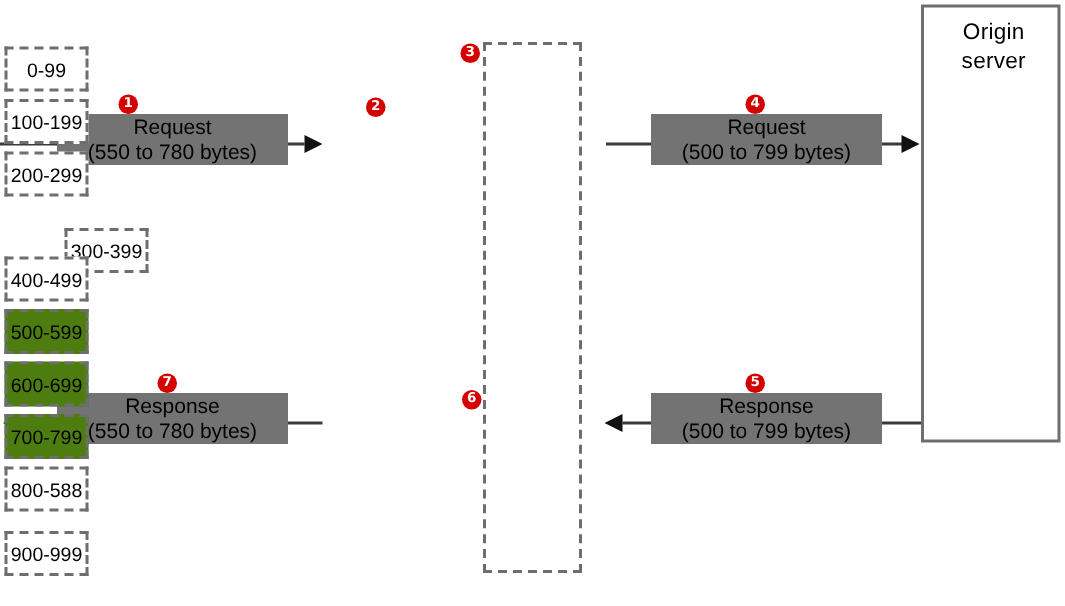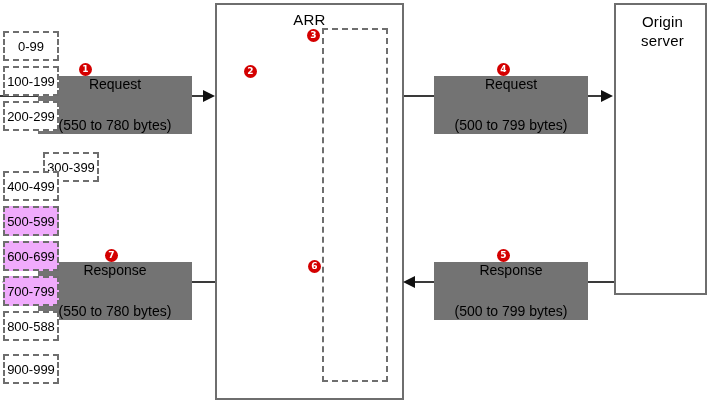--- a/index.html
+++ b/index.html
@@ -76,21 +76,21 @@
     width: 56px;
     height: 30px;
     border: 2px dashed #6e6e6e;
     box-sizing: border-box;
     background: #ffffff;
     font-size: 13px;
     line-height: 27px;
     text-align: center;
     white-space: nowrap;
   }
-  .slot.hot { background: #f0abfc; }
+  .slot.hot { background: #4d7c0f; }
 
   
   .hline {
     position: absolute;
     height: 0;
     border-top: 2px solid #3a3a3a;
   }
   .arrowhead {
     position: absolute;
     width: 0;
@@ -111,21 +111,21 @@
   .flow-label {
     position: absolute;
     text-align: center;
     font-size: 14px;
     line-height: 17px;
     white-space: nowrap;
     background: #737373;
     padding: 0 3px;
   }
   .flow-label .l1 { display: block; }
-  .flow-label .l2 { display: block; margin-top: 24px; }
+  .flow-label .l2 { display: block; }
 
   
   .step-badge {
     position: absolute;
     width: 13px;
     height: 13px;
     border-radius: 50%;
     background: #d40000;
     color: #ffffff;
     font-size: 9px;
@@ -151,23 +151,20 @@
 
   <div class="hline" style="left:186px; top:281px; width:29px;"></div>
   <div class="hline" style="left:14px; top:281px; width:112px;"></div>
   <div class="arrowhead left" style="left:2px; top:276px;"></div>
   <div class="flow-label" style="left:38px; top:262px; width:148px;">
     <span class="l1">Response</span>
     <span class="l2">(550 to 780 bytes)</span>
   </div>
   <div class="step-badge" style="left:105px; top:249px;">7</div>
 
-  <div class="node-box" id="arr-box">
-    <div class="box-title" id="arr-title">ARR</div>
-  </div>
 
   <div class="step-badge" style="left:244px; top:65px;">2</div>
 
   <div id="slot-stack"></div>
 
   <div class="slot" style="top:31px;">
     <span>0-99</span>
   </div>
   <div class="slot" style="top:66px;">
     <span>100-199</span>

